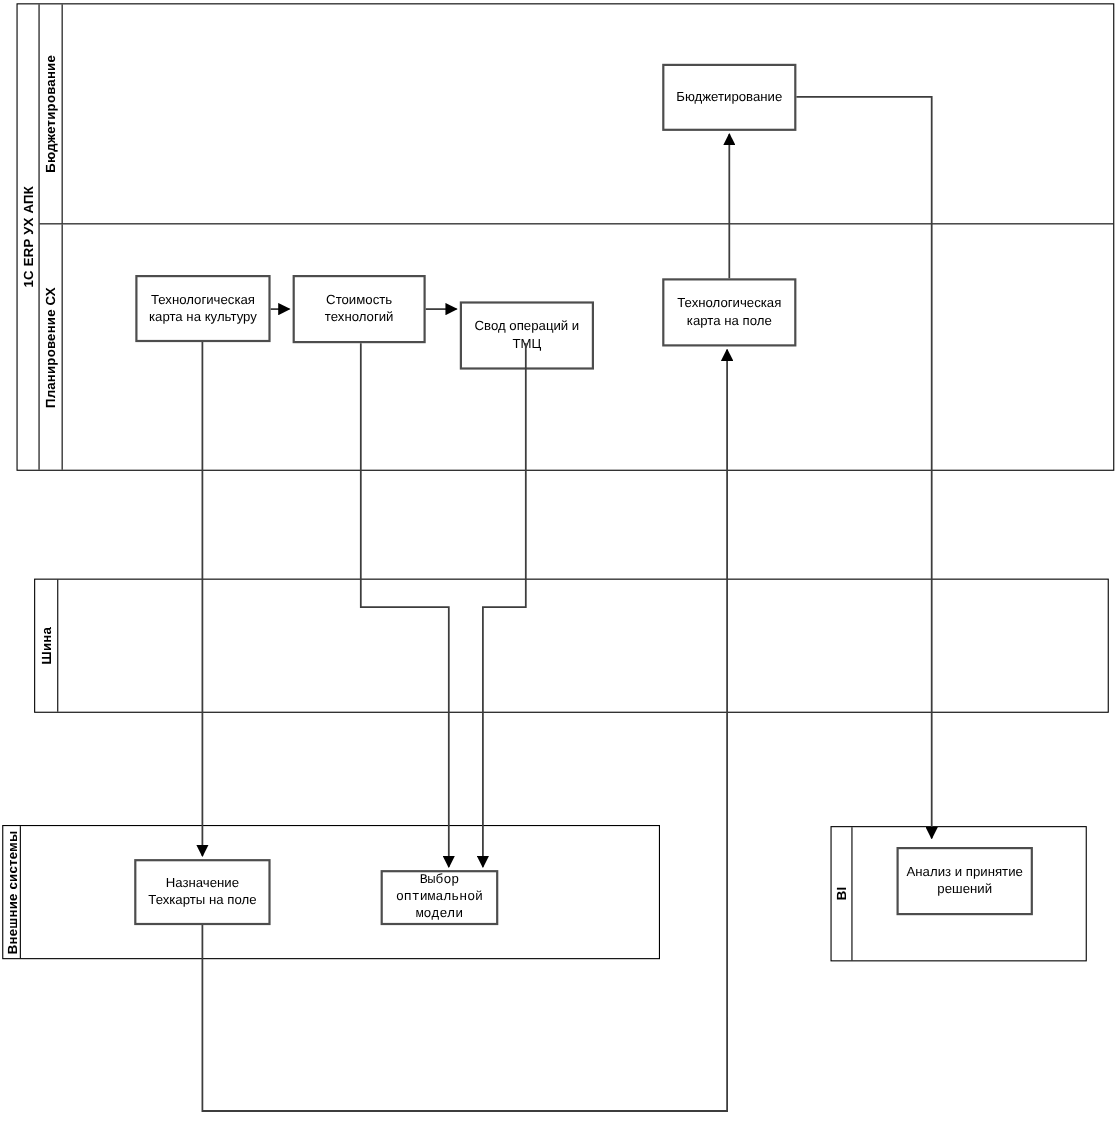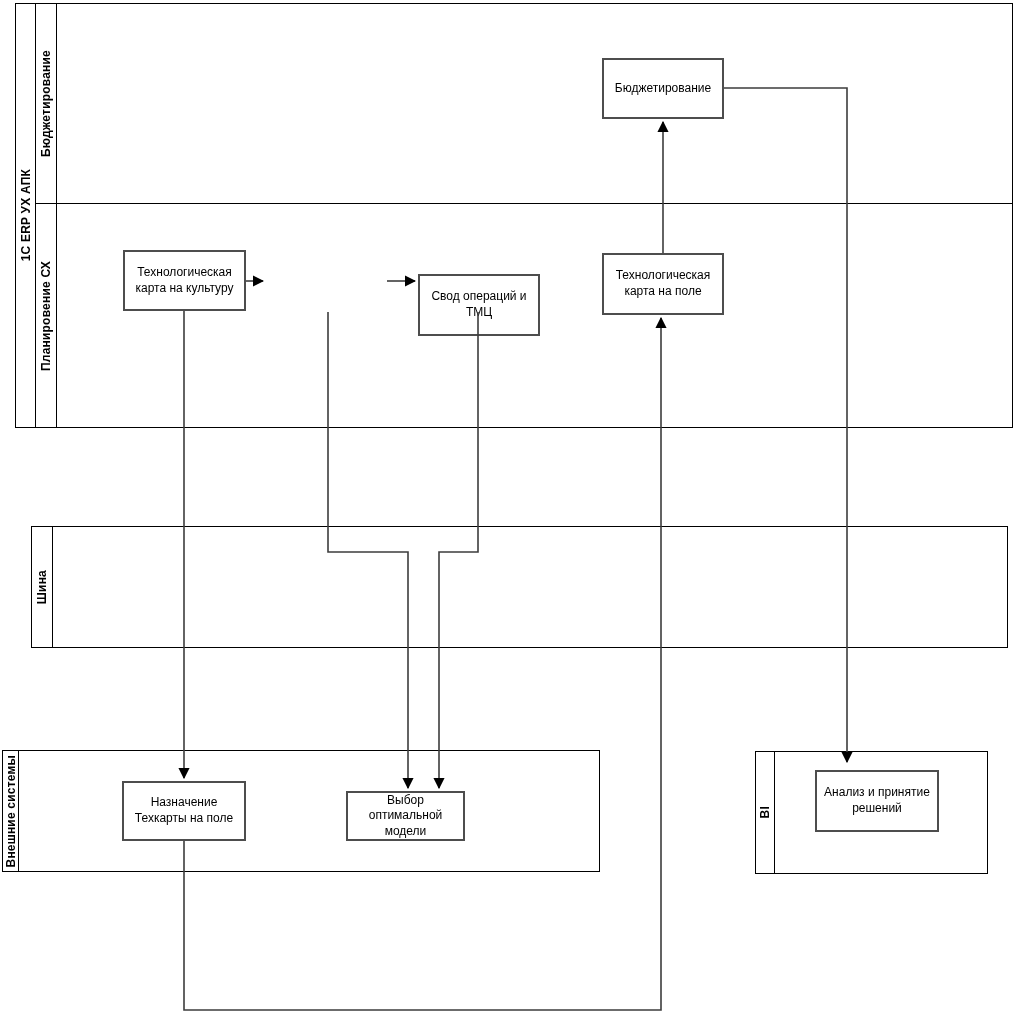--- a/index.html
+++ b/index.html
@@ -64,37 +64,41 @@
 
   <div class="node" style="left:602px;top:58px;width:122px;height:61px;">
     <span>Бюджетирование</span>
   </div>
 
   <div class="node" style="left:123px;top:250px;width:123px;height:61px;">
     <span>Технологическая
 карта на культуру</span>
   </div>
 
+  <div class="node" style="left:266px;top:250px;width:121px;height:62px;">
+    <span>Стоимость
+технологий</span>
+  </div>
 
   <div class="node" style="left:418px;top:250px;width:122px;height:62px;margin-top:24px;">
     <span>Свод операций и
 ТМЦ</span>
   </div>
 
   <div class="node" style="left:602px;top:253px;width:122px;height:62px;">
     <span>Технологическая
 карта на поле</span>
   </div>
 
   <div class="node" style="left:122px;top:781px;width:124px;height:60px;justify-content:center;">
     <span>Назначение
 Техкарты на поле</span>
   </div>
 
-  <div class="node" style="left:346px;top:791px;width:119px;height:50px;">
+  <div class="node" style="left:346px;top:791px;width:107px;height:50px;font-family:Liberation Mono, monospace;">
     <span>Выбор оптимальной
 модели</span>
   </div>
 
   <div class="node" style="left:815px;top:770px;width:124px;height:62px;">
     <span>Анализ и принятие
 решений</span>
   </div>
 
   <svg id="edges" viewBox="0 0 1015 1024" xmlns="http://www.w3.org/2000/svg">

